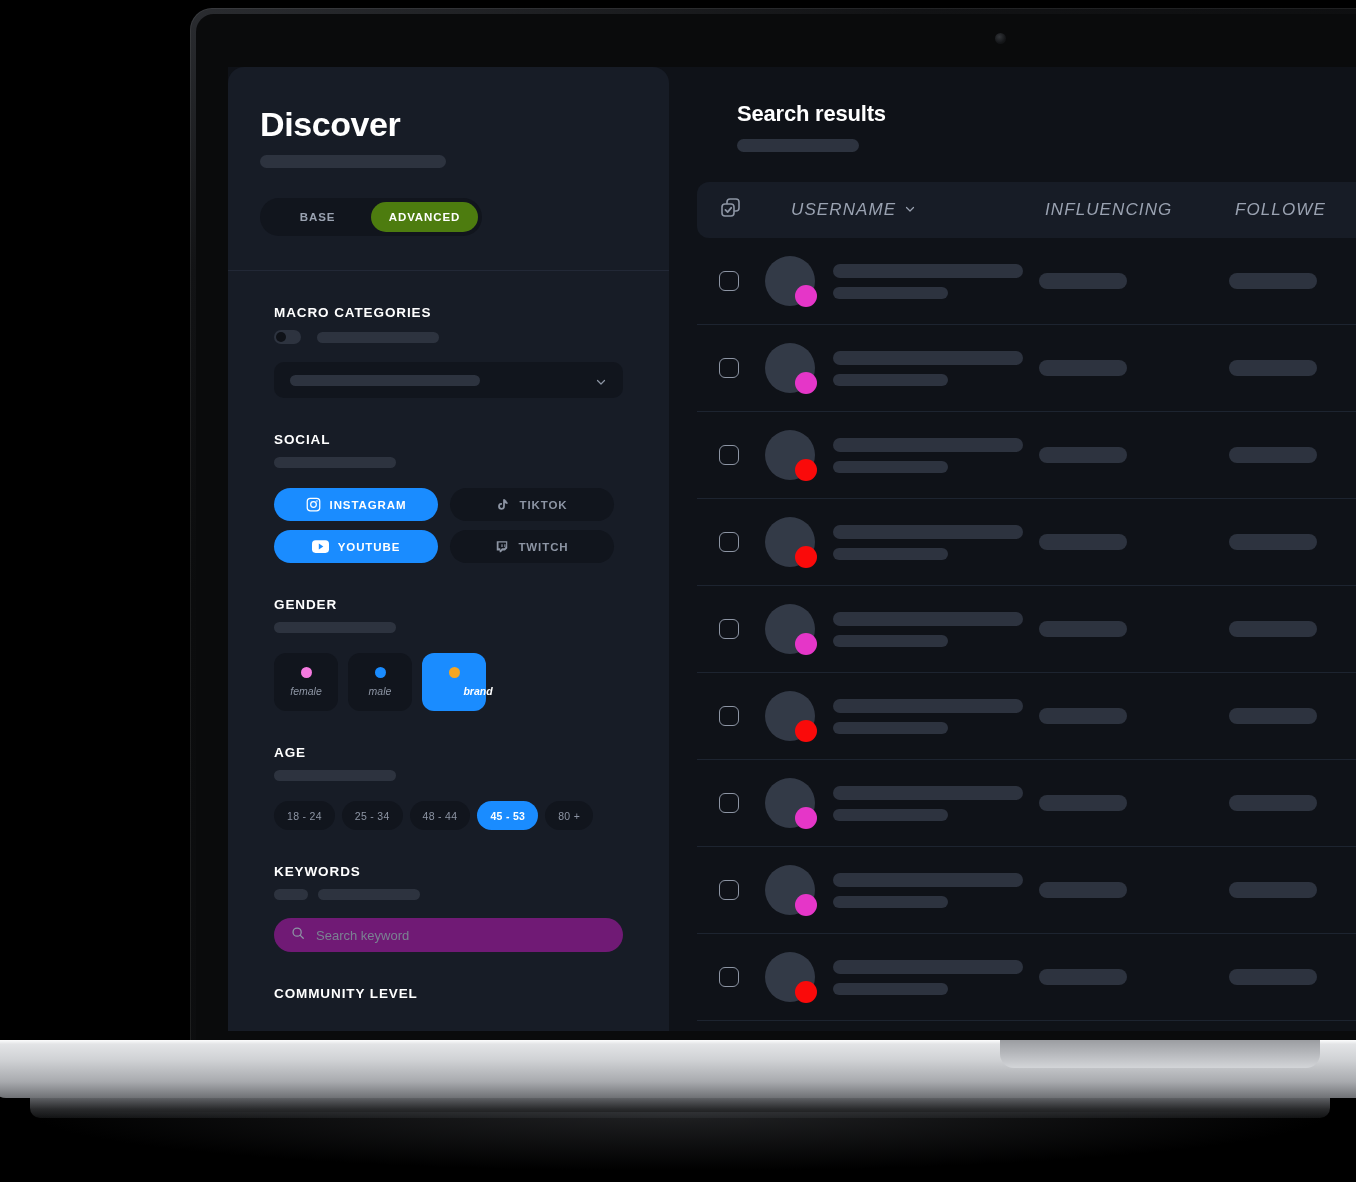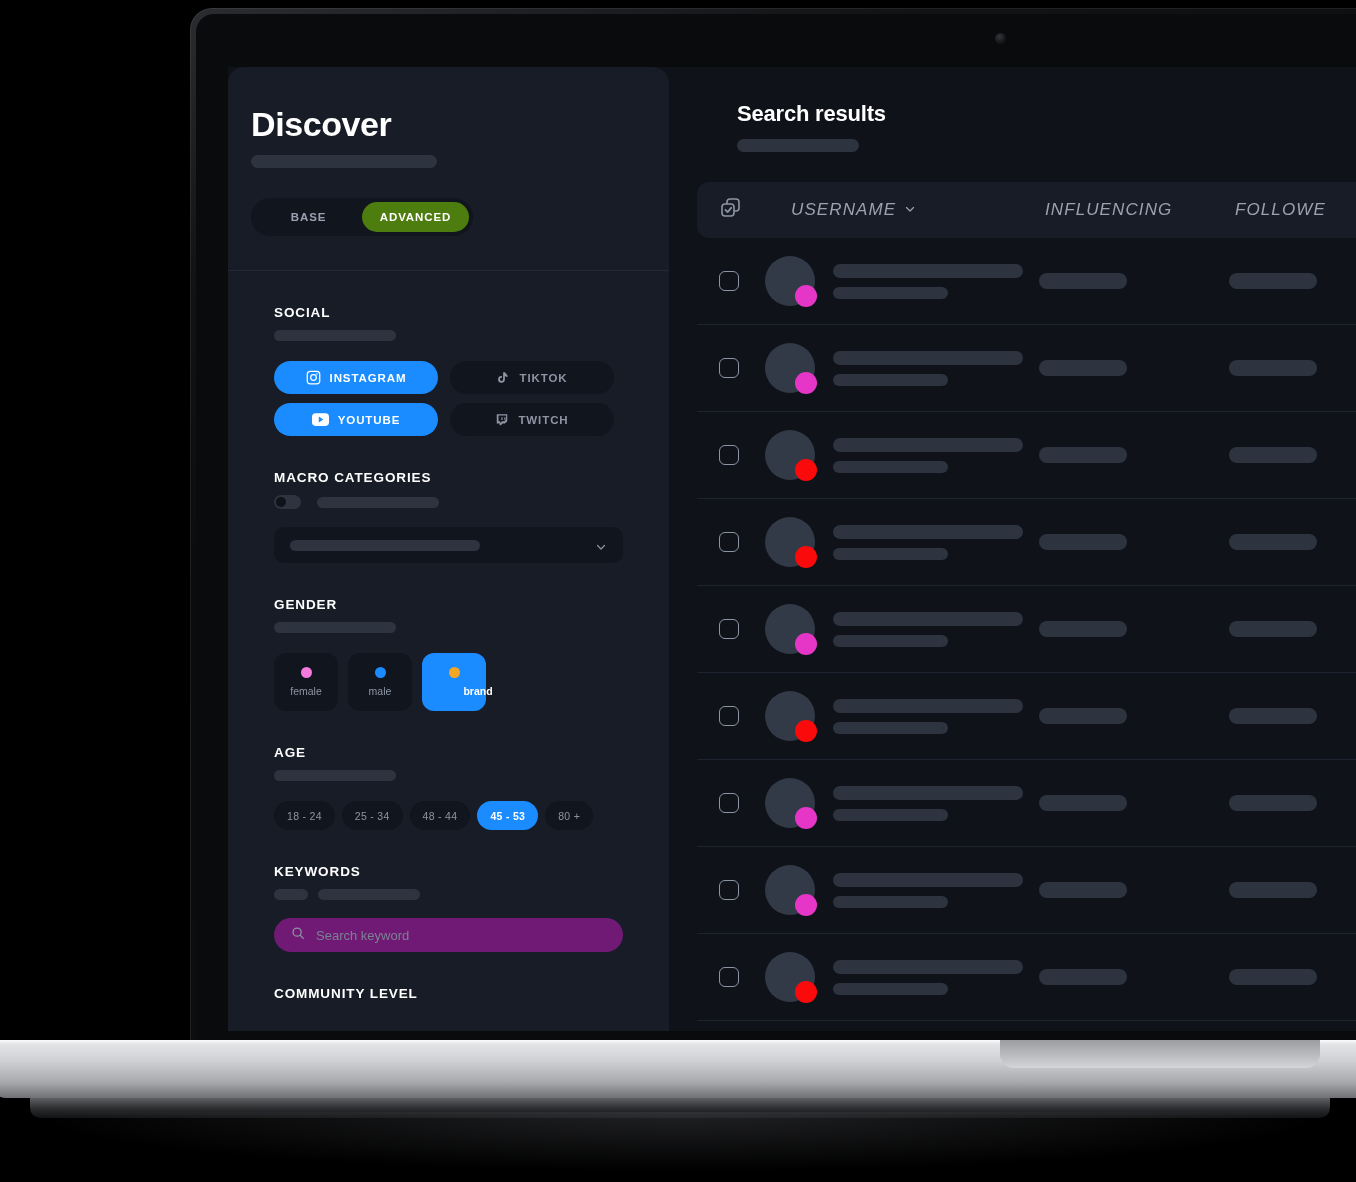--- a/index.html
+++ b/index.html
@@ -73,21 +73,21 @@
   }
 
   
   .sidebar {
     width: 441px; flex: 0 0 441px;
     background: #171c26;
     border-radius: 16px 16px 0 0;
     position: relative;
     overflow: hidden;
   }
-  .sidebar-head { padding: 40px 46px 34px 23px; }
+  .sidebar-head { padding: 40px 46px 34px 32px; }
   .page-title {
     font-size: 34px; font-weight: 700; color: #ffffff;
     letter-spacing: -.4px; line-height: 1;
   }
   .skel { background: #2d333f; border-radius: 999px; display: block; }
   .title-skel { width: 186px; height: 13px; margin-top: 14px; }
 
   .seg {
     margin-top: 30px; width: 222px; height: 38px;
     background: #11151d; border-radius: 999px;
@@ -147,21 +147,21 @@
   .chev { width: 12px; height: 12px; }
 
   .gender-row { margin-top: 20px; display: flex; gap: 10px; }
   .gender-card {
     width: 64px; height: 58px; border-radius: 12px; background: #11151d;
     display: flex; flex-direction: column; align-items: center; justify-content: center;
     gap: 7px; cursor: pointer; border: 0; font-family: "Liberation Sans", sans-serif;
   }
   .gender-card.on { background: #1a8cff; }
   .g-dot { width: 11px; height: 11px; border-radius: 50%; }
-  .g-label { font-size: 10.5px; color: #8d95a4; }
+  .g-label { font-size: 10.5px; color: #8d95a4; font-style: italic; }
   .gender-card.on .g-label { color: #ffffff; font-weight: 700; margin-left: 48px; }
 
   .age-row { margin-top: 20px; display: flex; gap: 7px; }
   .age-chip {
     height: 29px; padding: 0 13px; border-radius: 999px;
     background: #11151d; color: #8d95a4;
     font-size: 10.5px; letter-spacing: .3px;
     display: flex; align-items: center; justify-content: center;
     border: 0; cursor: pointer; font-family: "Liberation Sans", sans-serif;
   }
@@ -245,20 +245,36 @@
 
           <div class="seg">
             <button class="seg-btn">BASE</button>
             <button class="seg-btn on">ADVANCED</button>
           </div>
         </div>
 
         <div class="divider"></div>
 
         <div class="sb-body">
+
+          <div class="group">
+            <div class="group-title">MACRO CATEGORIES</div>
+            <div class="toggle-row">
+              <span class="toggle"></span>
+              <span class="skel toggle-skel"></span>
+            </div>
+            <div class="select">
+              <span class="skel"></span>
+              <span class="chev">
+                <svg width="12" height="12" viewBox="0 0 24 24" fill="none" stroke="#8d95a4" stroke-width="2.4" stroke-linecap="round" stroke-linejoin="round">
+                    <polyline points="5 9 12 16 19 9"></polyline>
+                  </svg>
+              </span>
+            </div>
+          </div>
 
           <div class="group">
             <div class="group-title">SOCIAL</div>
             <span class="skel group-skel"></span>
             <div class="social-grid">
               <button class="social-btn on">
                 <span>
                   <svg width="15" height="15" viewBox="0 0 24 24" fill="none" stroke="currentColor" stroke-width="2">
                     <rect x="2" y="2" width="20" height="20" rx="5"></rect>
                       <circle cx="12" cy="12" r="4.5"></circle>
@@ -289,36 +305,20 @@
                   <svg width="14" height="15" viewBox="0 0 24 24" fill="currentColor">
                     <path d="M3 3h18v12l-4 4h-4l-3 3H8v-3H3V3zm16 2H6v10h3v3l3-3h4l3-3V5zM11 8h2v5h-2V8zm5 0h2v5h-2V8z"></path>
                   </svg>
                 </span>
                 <span>TWITCH</span>
               </button>
             </div>
           </div>
 
           <div class="group">
-            <div class="group-title">MACRO CATEGORIES</div>
-            <div class="toggle-row">
-              <span class="toggle"></span>
-              <span class="skel toggle-skel"></span>
-            </div>
-            <div class="select">
-              <span class="skel"></span>
-              <span class="chev">
-                <svg width="12" height="12" viewBox="0 0 24 24" fill="none" stroke="#8d95a4" stroke-width="2.4" stroke-linecap="round" stroke-linejoin="round">
-                    <polyline points="5 9 12 16 19 9"></polyline>
-                  </svg>
-              </span>
-            </div>
-          </div>
-
-          <div class="group">
             <div class="group-title">GENDER</div>
             <span class="skel group-skel"></span>
             <div class="gender-row">
               <button class="gender-card">
                 <span class="g-dot" style="background:#f57ae0"></span>
                 <span class="g-label">female</span>
               </button>
               <button class="gender-card">
                 <span class="g-dot" style="background:#1a8cff"></span>
                 <span class="g-label">male</span>

